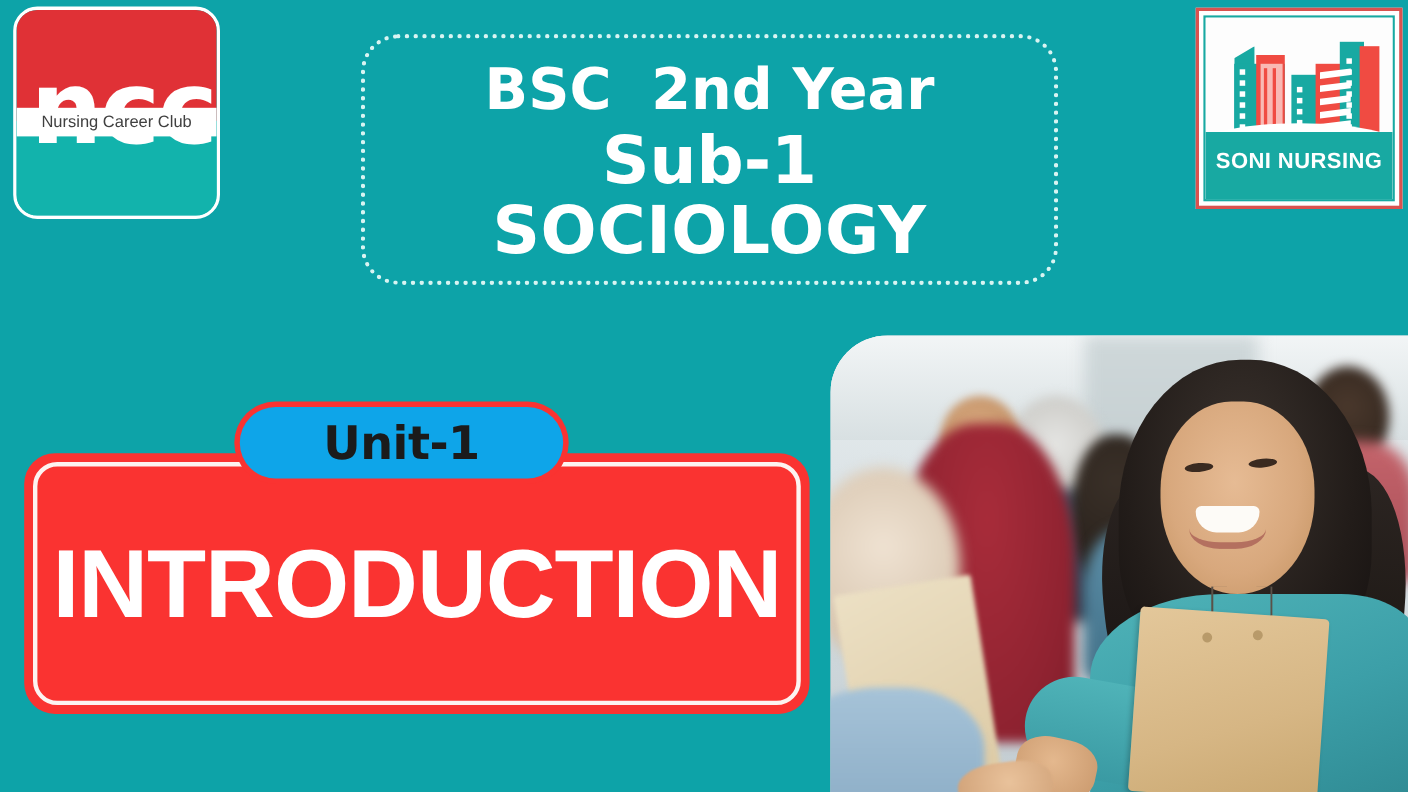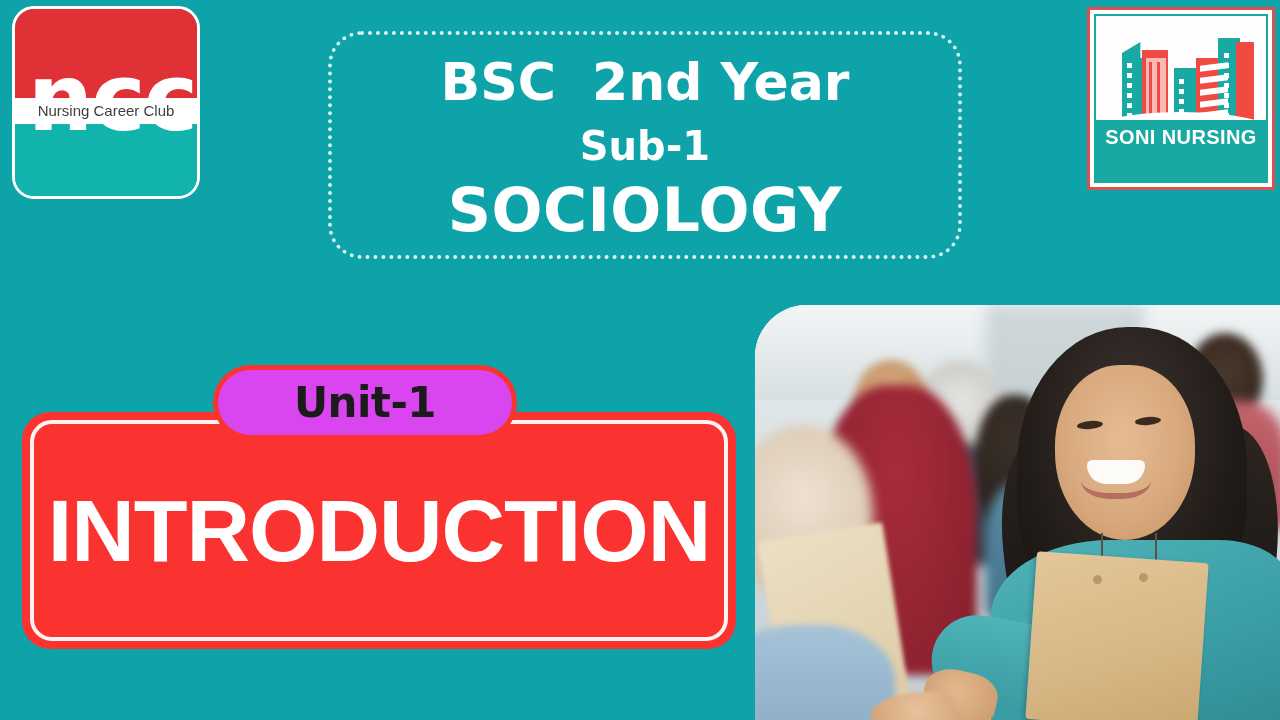--- a/index.html
+++ b/index.html
@@ -107,21 +107,21 @@
     top: 96px;
     height: 24px;
     background: #ffffff;
     border-radius: 50% / 100% 100% 0 0;
   }
   .soni-band {
     position: absolute;
     left: 0; right: 0; bottom: 0;
     top: 104px;
     background: #18a9a2;
-    padding-top: 4px;
+    padding-top: 14px;
     box-sizing: border-box;
     text-align: center;
   }
   .soni-band .l1 {
     font-size: 20px;
     font-weight: 700;
     color: #ffffff;
     letter-spacing: 0.4px;
     line-height: 26px;
     font-family: "Liberation Sans", sans-serif;
@@ -152,31 +152,31 @@
     padding-top: 2px;
   }
   .title-line {
     color: #ffffff;
     font-weight: 700;
     font-family: "DejaVu Sans", sans-serif;
     text-align: center;
     white-space: pre;
   }
   .tl-1 { font-size: 52px; line-height: 64px; letter-spacing: 0px; }
-  .tl-2 { font-size: 40px; line-height: 64px; }
+  .tl-2 { font-size: 60px; line-height: 64px; }
   .tl-3 { font-size: 60px; line-height: 64px; letter-spacing: 0.5px; }
 
   
   .unit-badge {
     position: absolute;
     left: 218px;
     top: 370px;
     width: 294px;
     height: 65px;
-    background: #d946ef;
+    background: #0ea5e9;
     border-radius: 34px;
     box-shadow: 0 0 0 5px #fa3331;
     display: flex;
     align-items: center;
     justify-content: center;
     z-index: 4;
   }
   .unit-badge span {
     font-size: 42px;
     font-weight: 700;

